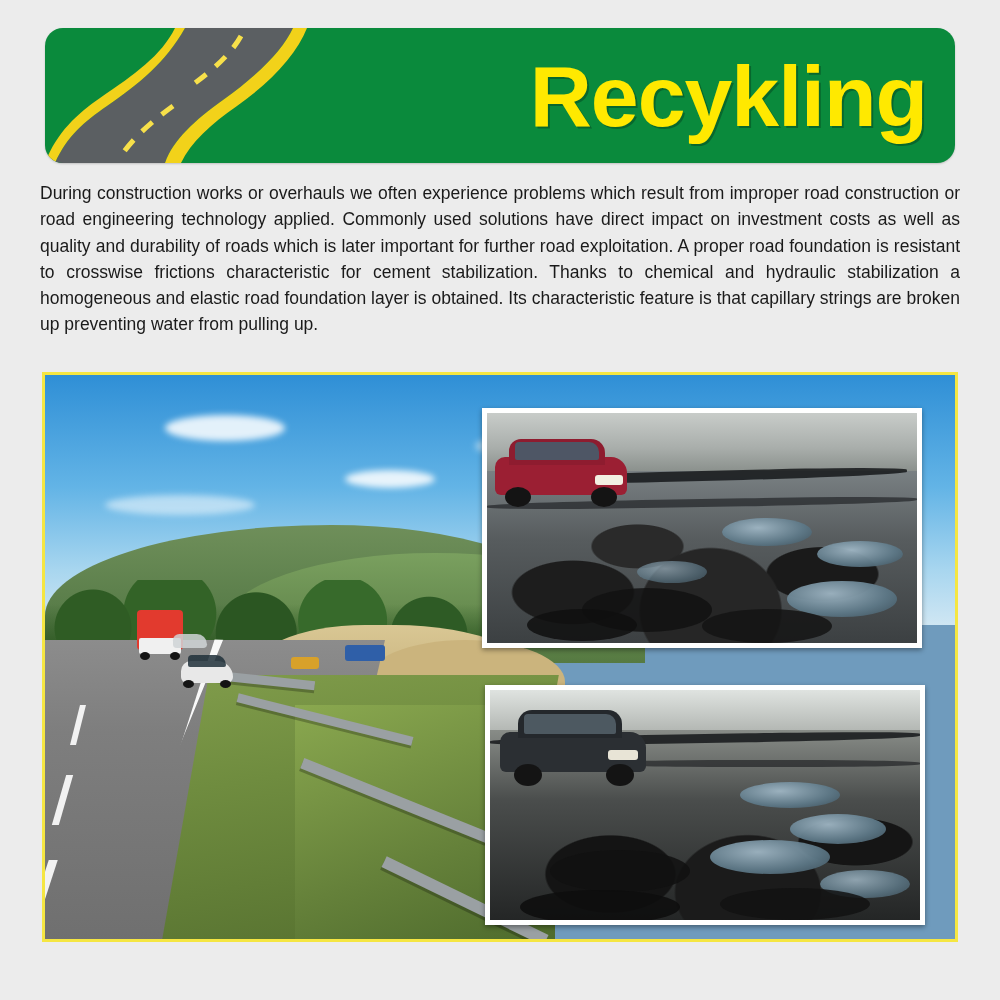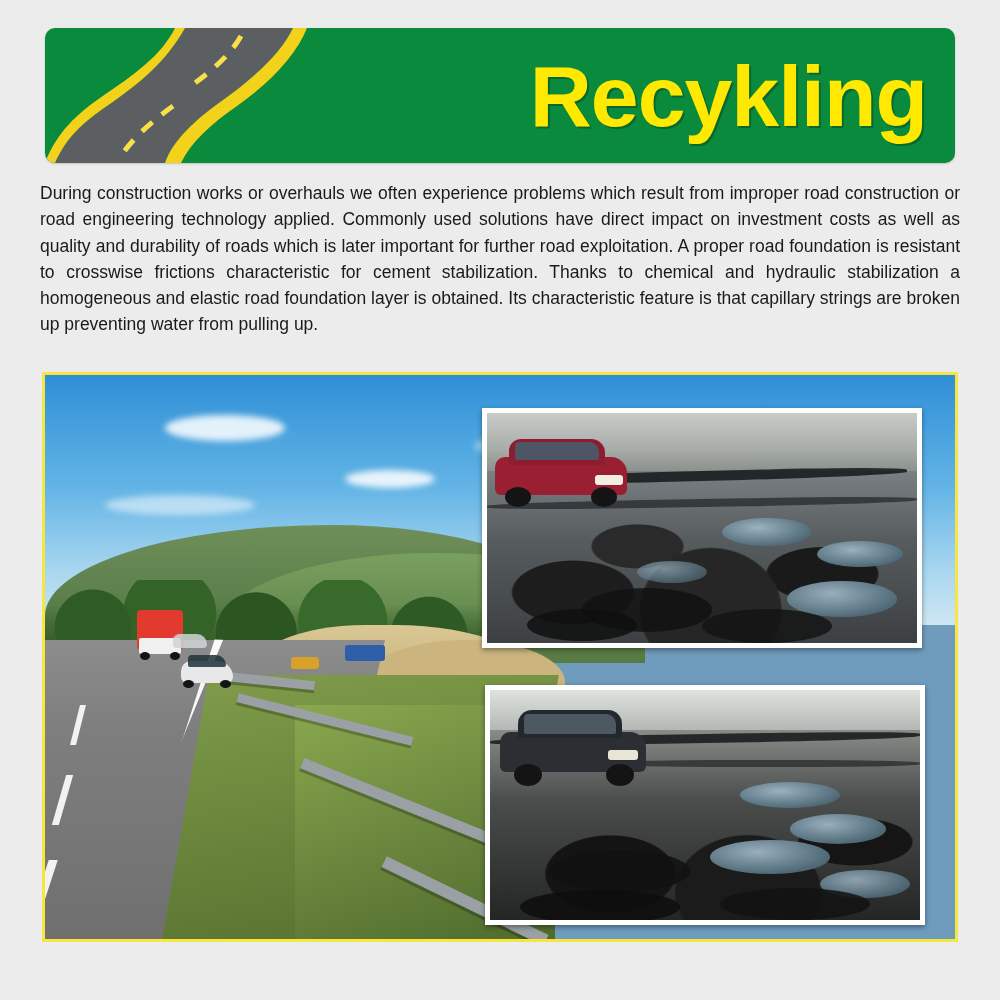--- a/index.html
+++ b/index.html
@@ -21,21 +21,21 @@
   }
 
   
   .banner {
     position: absolute;
     left: 45px;
     top: 28px;
     width: 910px;
     height: 135px;
     background: #0a8a3c;
-    border-radius: 10px;
+    border-radius: 18px;
     overflow: hidden;
     box-shadow: 0 1px 2px rgba(0,0,0,0.18);
   }
   .banner-title {
     position: absolute;
     right: 28px;
     top: 50%;
     transform: translateY(-50%);
     color: #ffe900;
     font-size: 86px;

